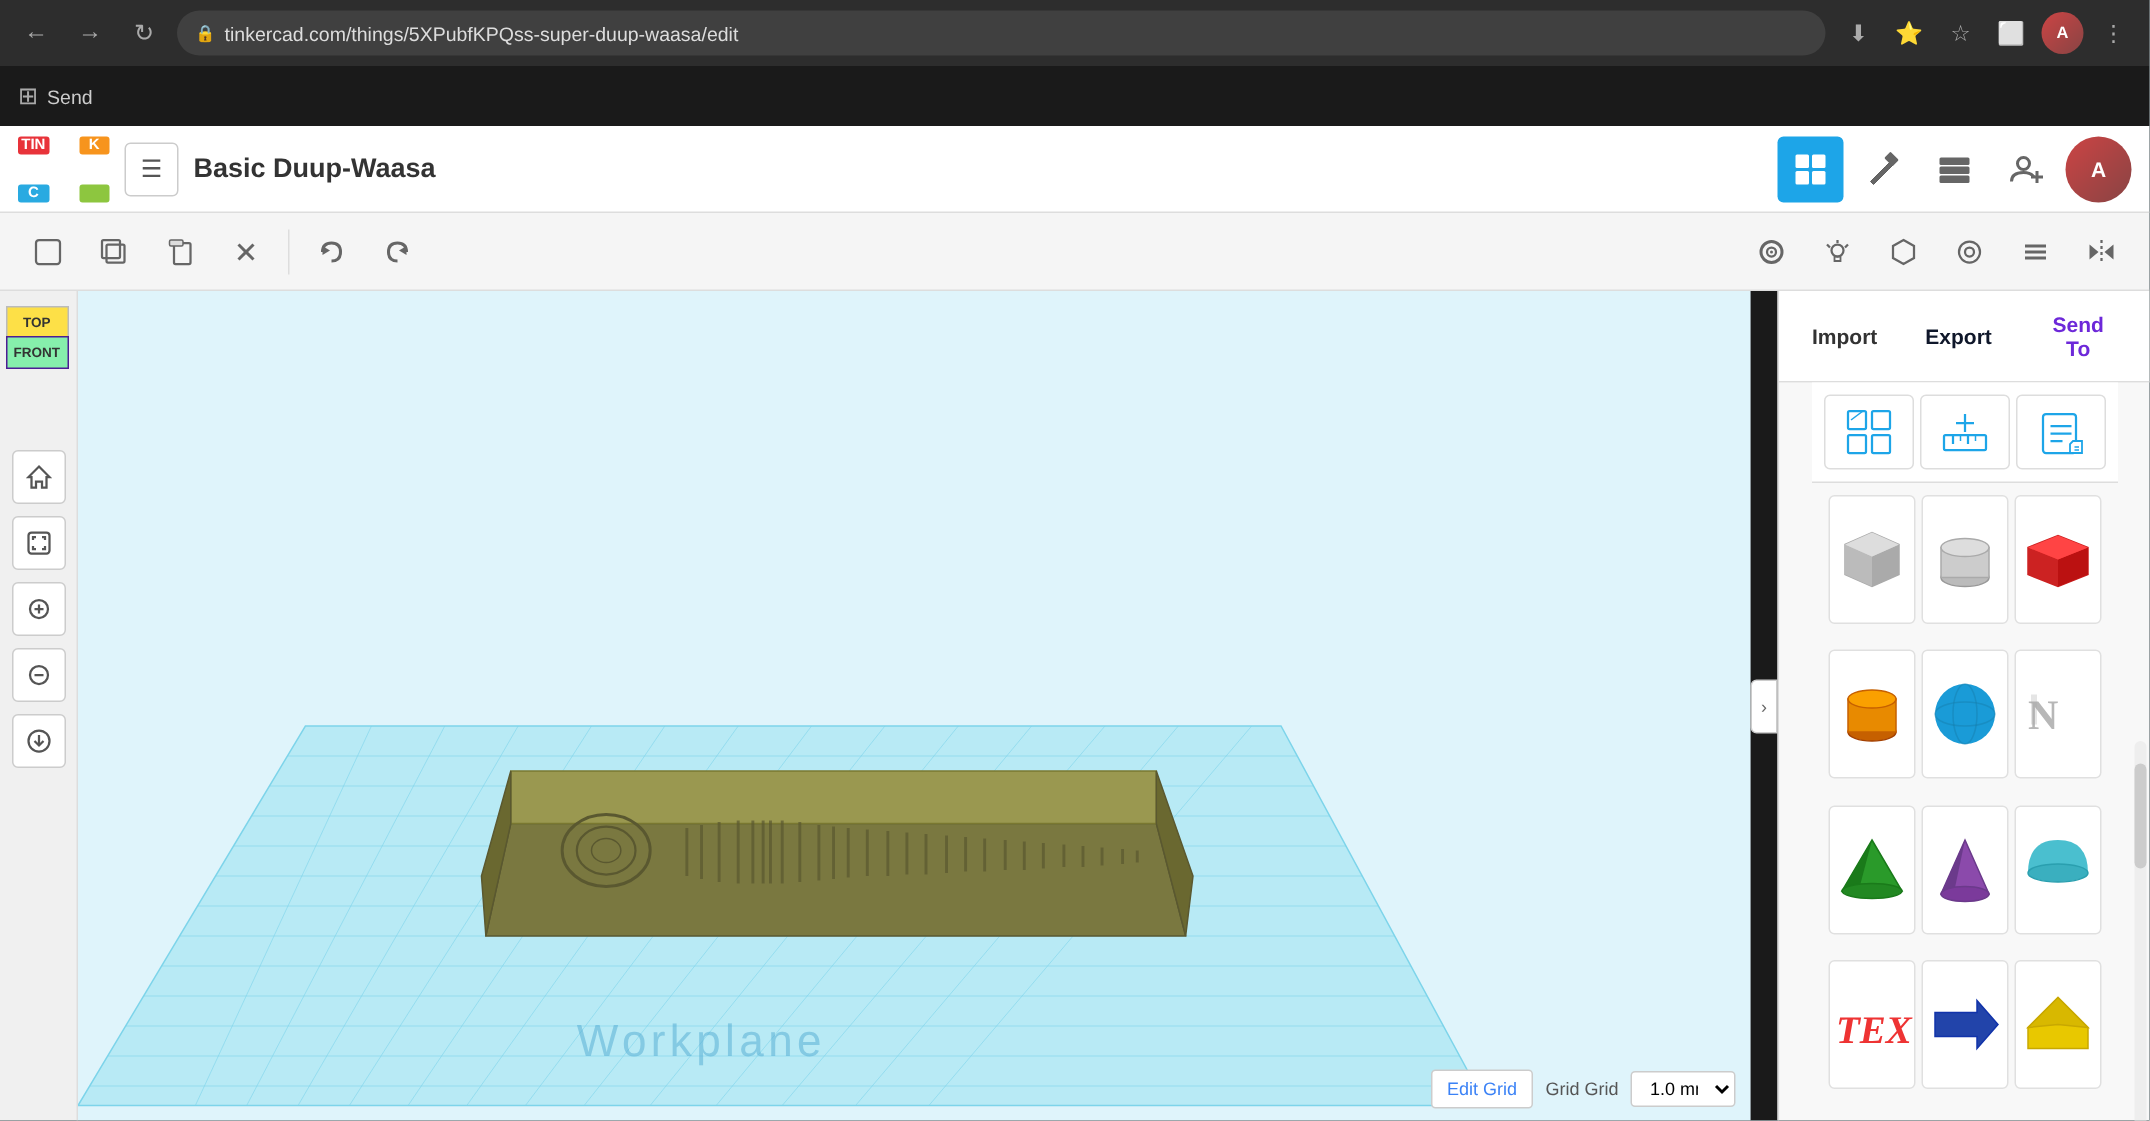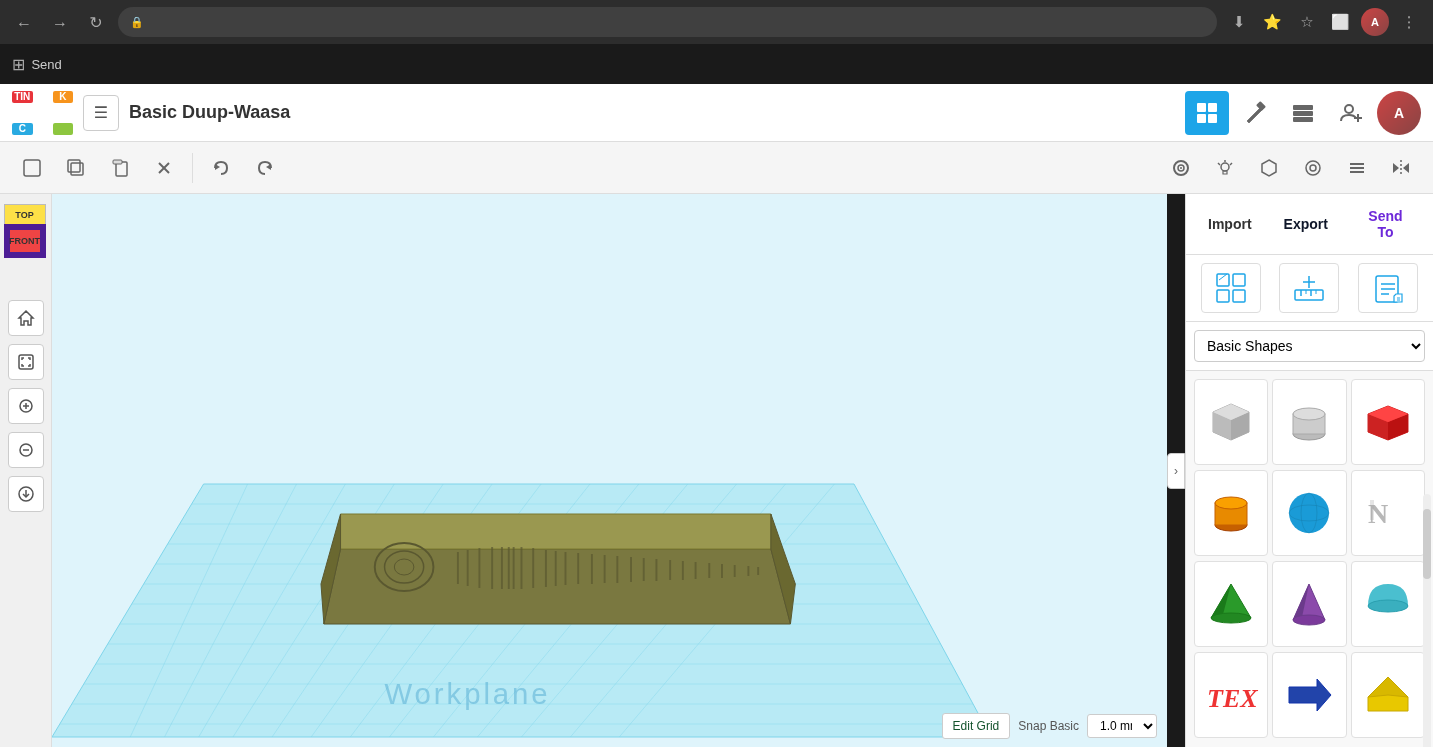--- a/index.html
+++ b/index.html
@@ -178,21 +178,21 @@
       display: flex;
       align-items: center;
       gap: 8px;
     }
     .edit-grid-btn {
       padding: 5px 10px;
       background: white;
       border: 1px solid #ccc;
       border-radius: 3px;
       font-size: 12px;
-      cursor: pointer; color: #14532d;
+      cursor: pointer; color: #3b82f6;
     }
     .snap-grid-label {
       font-size: 12px; color: #555;
     }
     .snap-grid-input {
       padding: 3px 8px;
       border: 1px solid #ccc;
       border-radius: 3px;
       font-size: 12px;
       background: white;
@@ -294,20 +294,21 @@
   </style>
 </head>
 <body>
 
 <div class="browser-bar">
   <button class="browser-nav-btn">←</button>
   <button class="browser-nav-btn">→</button>
   <button class="browser-nav-btn">↻</button>
   <div class="browser-address-bar">
     <span class="lock-icon">🔒</span>
+    <span>tinkercad.com/things/5XPubfKPQss-super-duup-waasa/edit</span>
   </div>
   <div class="browser-right-icons">
     <button class="browser-right-icon">⬇</button>
     <button class="browser-right-icon">⭐</button>
     <button class="browser-right-icon">☆</button>
     <button class="browser-right-icon">⬜</button>
     <div class="browser-avatar">A</div>
     <button class="browser-right-icon">⋮</button>
   </div>
 </div>
@@ -440,21 +441,21 @@
     </svg>
   </button>
 </div>
 
 <div class="main-layout">
 
   <div class="left-sidebar">
 
     <div style="height: 80px; width: 44px; position: relative; margin-bottom: 8px;">
       <div style="position:absolute; top:0; left:0; width:42px; height:22px; background:#fde047; border:1px solid #bbb; display:flex; align-items:center; justify-content:center; font-size:9px; font-weight:bold; color:#333; cursor:pointer;">TOP</div>
-      <div style="position:absolute; top:20px; left:0; width:42px; height:34px; background:#ef4444; border:6px solid #4c1d95; display:flex; align-items:center; justify-content:center; font-size:9px; font-weight:bold; color:#333; cursor:pointer;">FRONT</div>
+      <div style="position:absolute; top:20px; left:0; width:42px; height:22px; background:#86efac; border:1px solid #4c1d95; display:flex; align-items:center; justify-content:center; font-size:9px; font-weight:bold; color:#333; cursor:pointer;">FRONT</div>
     </div>
     <button class="sidebar-btn" title="Home View">
       <svg width="18" height="18" viewBox="0 0 18 18">
         <path d="M9 2 L16 9 L14 9 L14 16 L11 16 L11 12 L7 12 L7 16 L4 16 L4 9 L2 9 Z" fill="none" stroke="#555" stroke-width="1.5"></path>
       </svg>
     </button>
     <button class="sidebar-btn" title="Fit View">
       <svg width="18" height="18" viewBox="0 0 18 18">
         <rect x="2" y="2" width="14" height="14" rx="2" fill="none" stroke="#555" stroke-width="1.5"></rect>
         <path d="M5 7 L5 5 L7 5 M11 5 L13 5 L13 7 M13 11 L13 13 L11 13 M7 13 L5 13 L5 11" fill="none" stroke="#555" stroke-width="1.5"></path>
@@ -566,32 +567,32 @@
         <line x1="672" y1="369" x2="672" y2="384"></line>
         <line x1="685" y1="370" x2="685" y2="384"></line>
         <line x1="698" y1="371" x2="698" y2="383"></line>
         <line x1="712" y1="372" x2="712" y2="382"></line>
         <line x1="722" y1="373" x2="722" y2="381"></line>
       </g>
     </svg>
 
     <div class="viewport-bottom">
       <button class="edit-grid-btn">Edit Grid</button>
-      <span class="snap-grid-label">Snap Basic</span>
+      <span class="snap-grid-label">Grid Grid</span>
       <select class="snap-grid-input">
         <option>1.0 mm</option>
         <option>0.5 mm</option>
         <option>2.0 mm</option>
       </select>
     </div>
   </div>
 
   <div class="collapse-arrow" style="position:relative; left:0; top:0; transform:none; align-self:center;">›</div>
 
-  <div class="right-panel" style="position:relative;">
+  <div class="right-panel" style="position:relative;align-items:center;">
 
     <div class="panel-top-actions">
       <button class="panel-action-btn btn-import">Import</button>
       <button class="panel-action-btn btn-export">Export</button>
       <button class="panel-action-btn btn-sendto">Send To</button>
     </div>
 
     <div class="panel-icons-row">
       <button class="panel-view-btn">
         <svg width="32" height="32" viewBox="0 0 32 32">
@@ -618,25 +619,20 @@
           <line x1="9" y1="12" x2="23" y2="12" stroke="#1da5e8" stroke-width="1.5"></line>
           <line x1="9" y1="17" x2="23" y2="17" stroke="#1da5e8" stroke-width="1.5"></line>
           <line x1="9" y1="22" x2="17" y2="22" stroke="#1da5e8" stroke-width="1.5"></line>
           <path d="M24 22 L30 22 L30 30 L22 30 L22 24 Z" fill="white" stroke="#1da5e8" stroke-width="1.2"></path>
           <line x1="25" y1="26" x2="28" y2="26" stroke="#1da5e8" stroke-width="1"></line>
           <line x1="25" y1="28" x2="28" y2="28" stroke="#1da5e8" stroke-width="1"></line>
         </svg>
       </button>
     </div>
 
-    <div class="shape-category-bar">
-      <select class="shape-category-select">
-        <option>Basic Shapes</option>
-      </select>
-    </div>
 
     <div class="shapes-grid">
 
       <div class="shape-item">
         <svg width="56" height="56" viewBox="0 0 56 56">
           <polygon points="10,18 28,10 46,18 46,38 28,46 10,38" fill="#ccc" stroke="#aaa" stroke-width="1"></polygon>
           <polygon points="10,18 28,26 28,46 10,38" fill="#bbb"></polygon>
           <polygon points="46,18 28,26 28,46 46,38" fill="#aaa"></polygon>
           <polygon points="10,18 28,10 46,18 28,26" fill="#ddd"></polygon>
         </svg>

